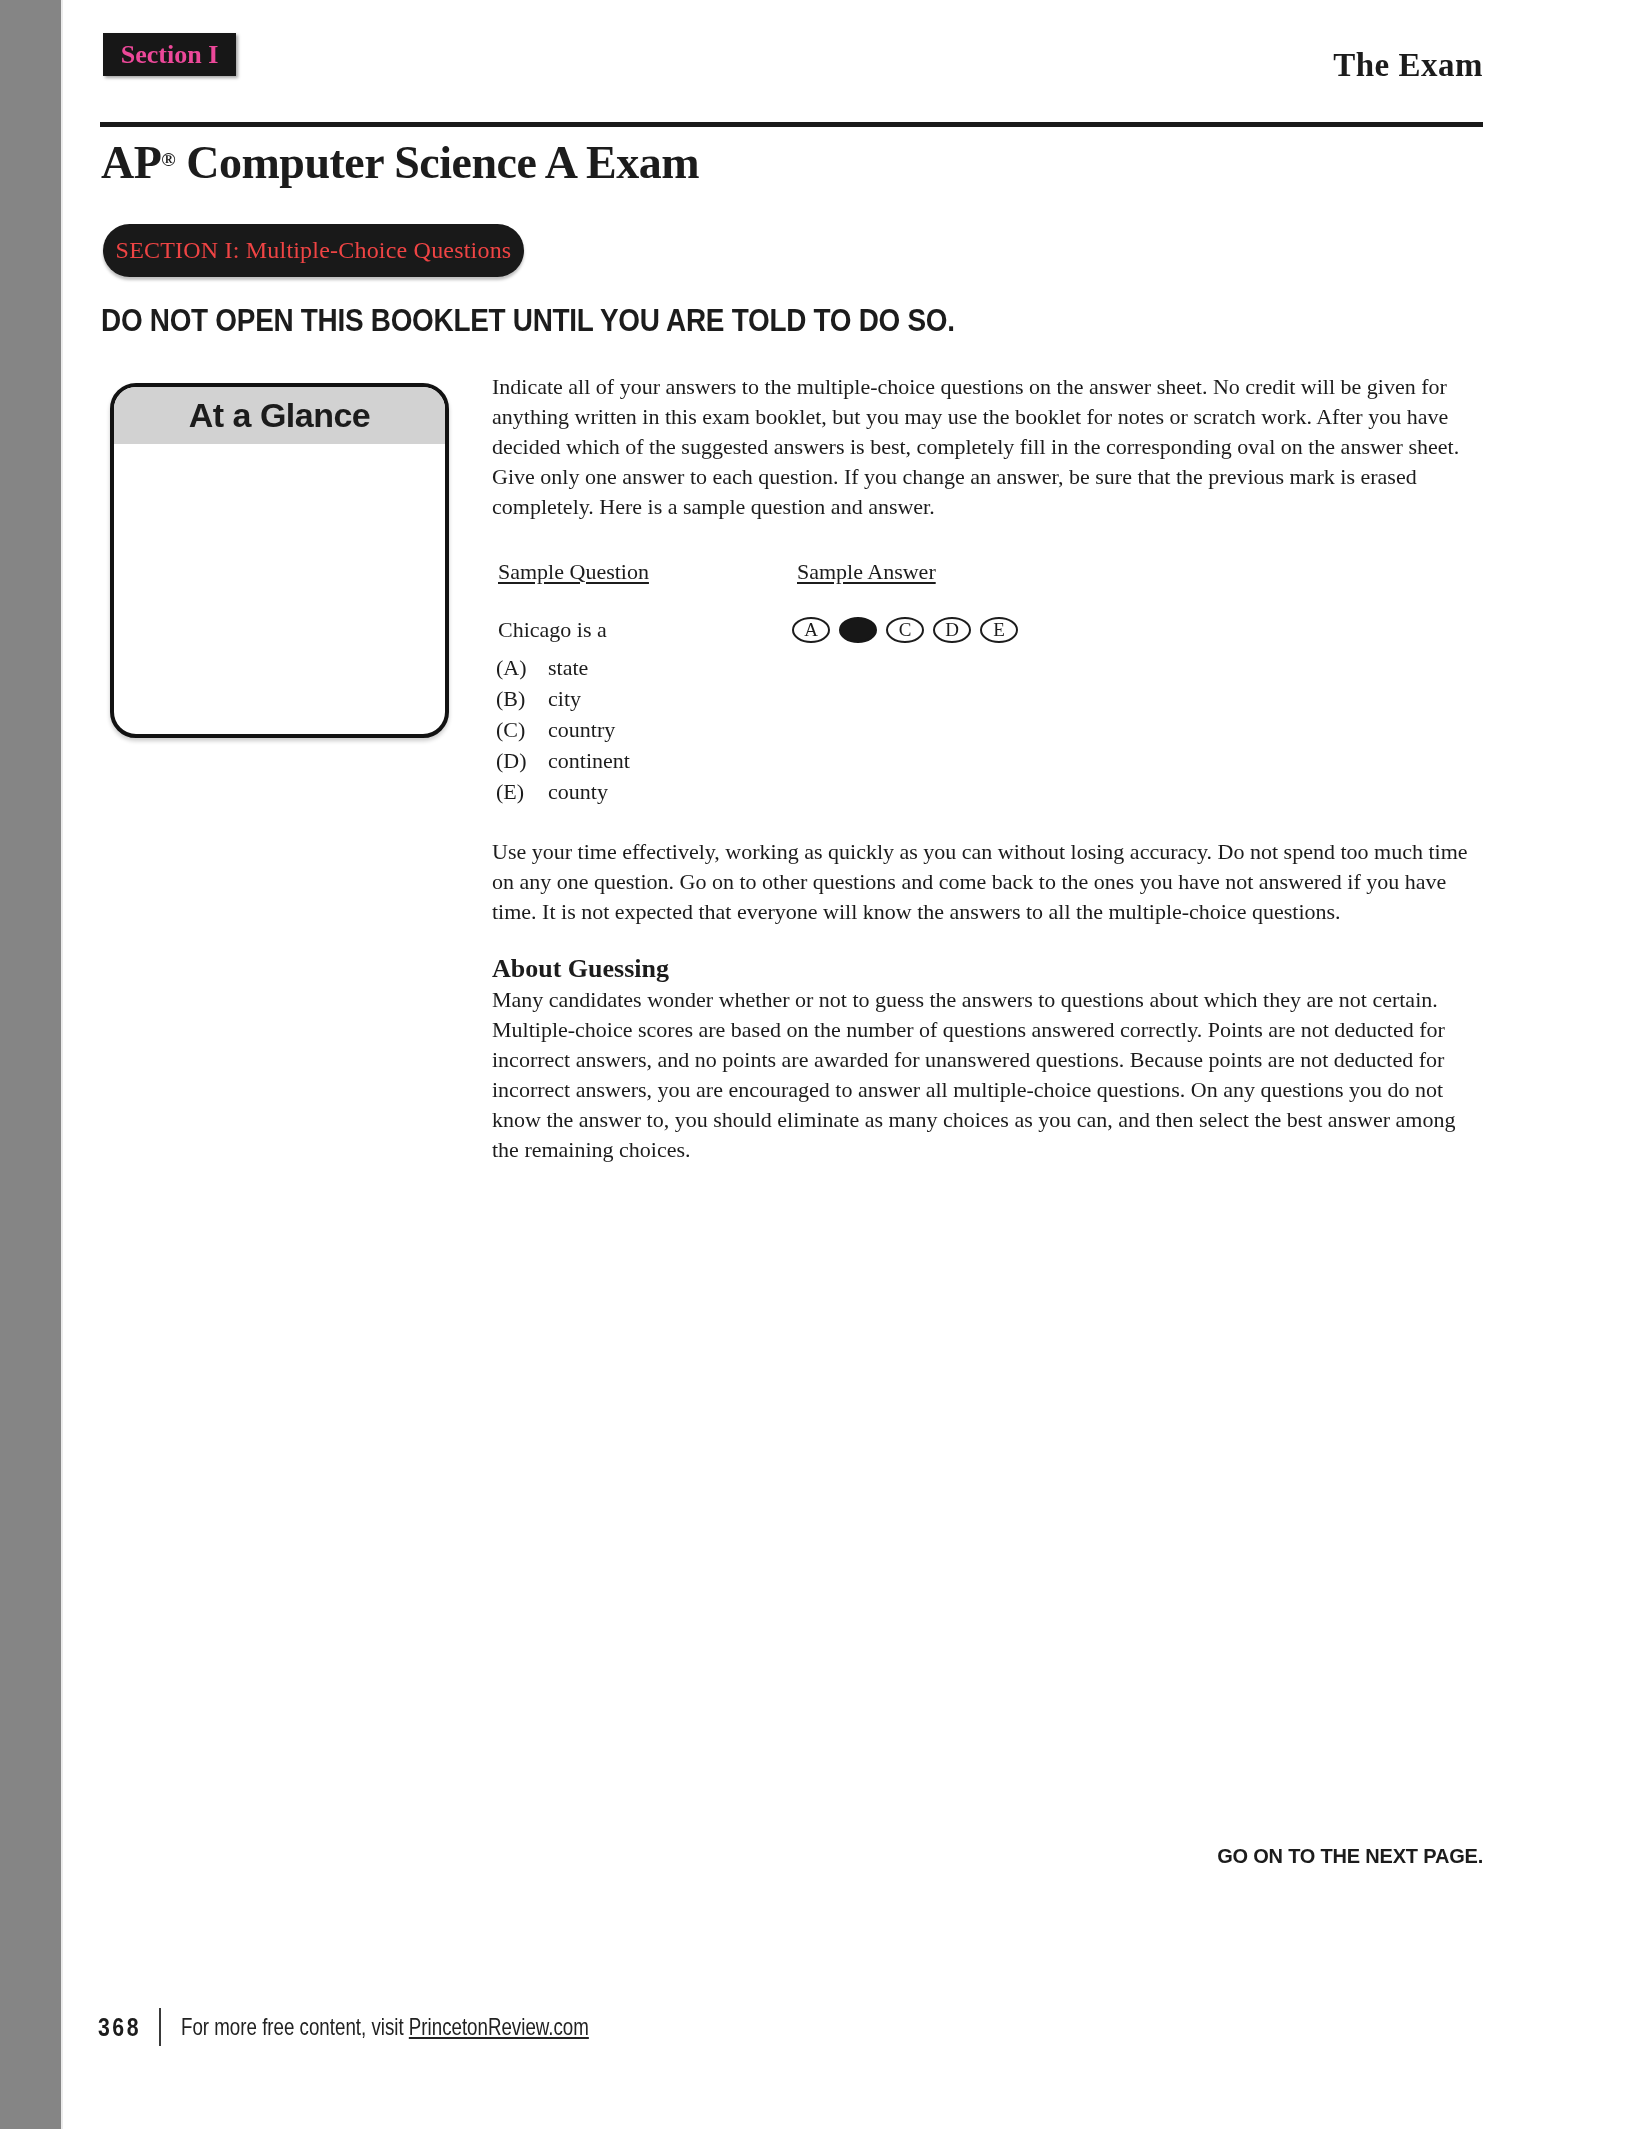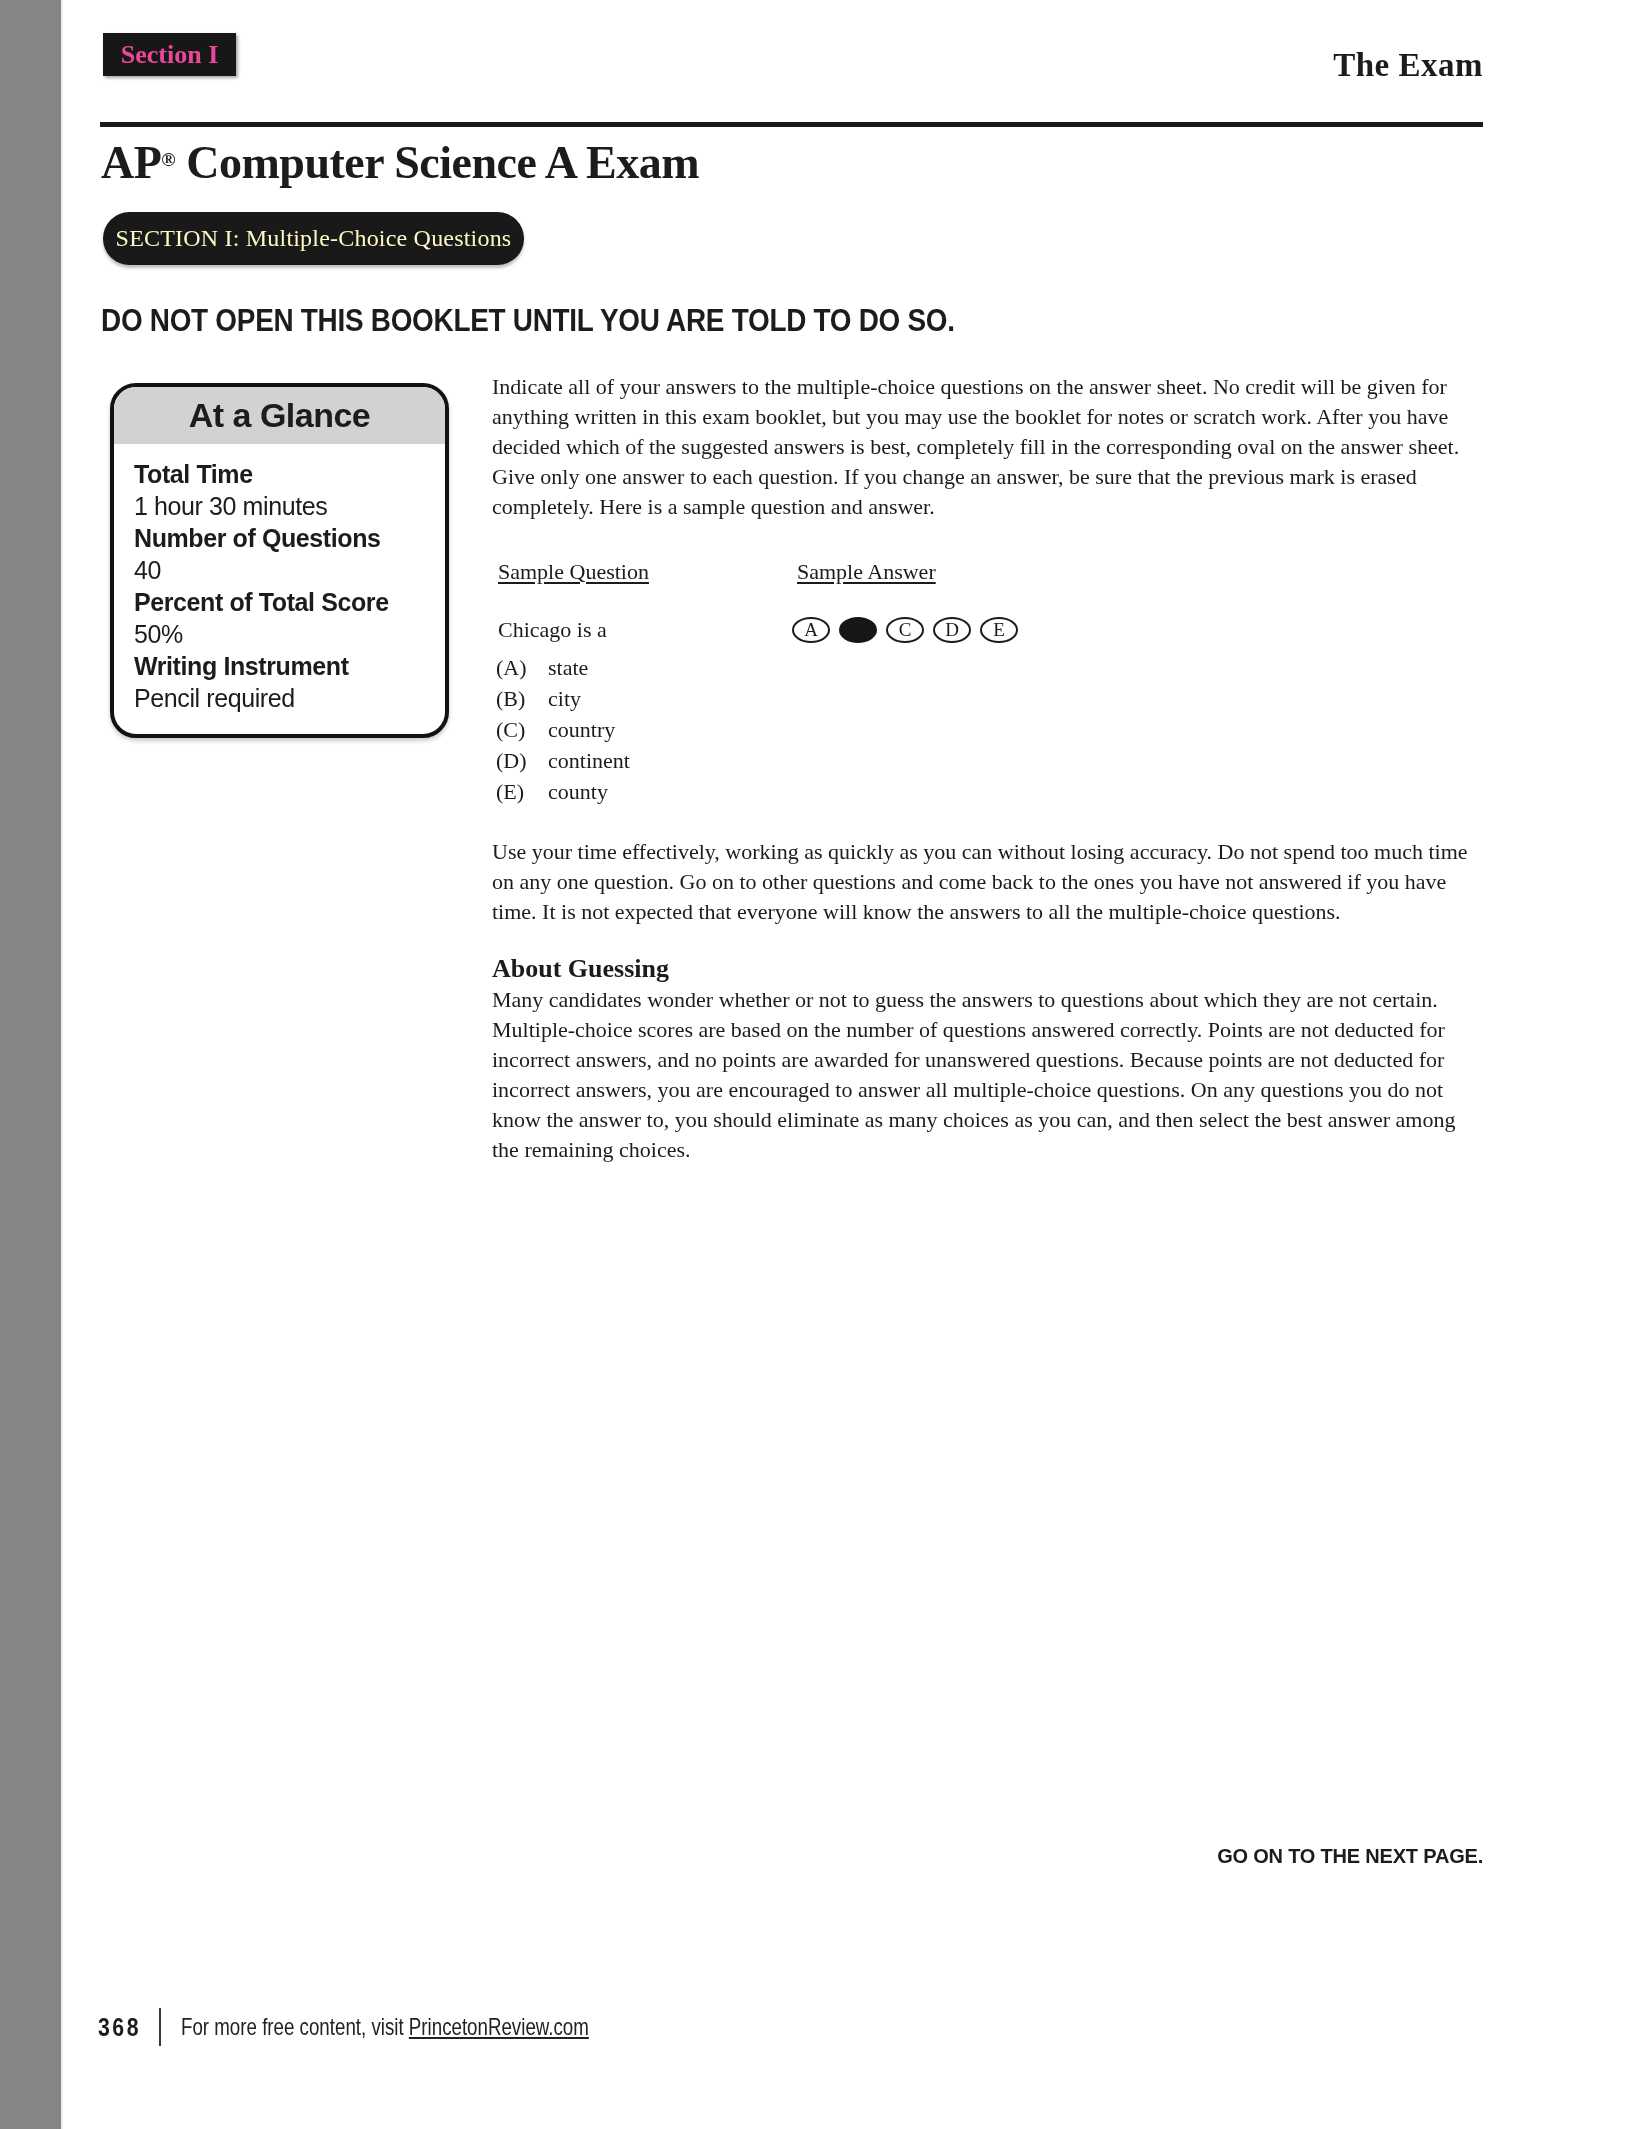--- a/index.html
+++ b/index.html
@@ -14,22 +14,22 @@
     background:#171717; color:#ec4899; display:flex; align-items:center; justify-content:center;
     font-weight:bold; font-size:26px; box-shadow:2px 2px 3px rgba(0,0,0,0.35);
   }
   .the-exam { position:absolute; top:47px; right:157px; font-size:33px; font-weight:bold; letter-spacing:0.5px; }
   .rule { position:absolute; left:100px; top:122px; width:1383px; height:5px; background:#1a1a1a; }
 
   .title { position:absolute; left:101px; top:136px; margin:0; font-size:46px; font-weight:bold; letter-spacing:-0.5px; }
   .title sup { font-size:0.42em; vertical-align:0.6em; }
 
   .pill {
-    position:absolute; left:103px; top:212px; width:421px; height:53px;
-    background:#191919; border-radius:27px; color:#fef9c3;
+    position:absolute; left:103px; top:224px; width:421px; height:53px;
+    background:#191919; border-radius:27px; color:#ef4444;
     display:flex; align-items:center; justify-content:center;
     font-size:24px; letter-spacing:0.2px; box-shadow:0 3px 3px rgba(0,0,0,0.25);
   }
 
   .warning {
     position:absolute; left:101px; top:303px;
     font-family:"Liberation Sans", sans-serif; font-weight:bold; font-size:31px;
     letter-spacing:-0.3px; white-space:nowrap; transform:scaleX(0.9); transform-origin:left center;
   }
 
@@ -93,30 +93,20 @@
   <div class="rule"></div>
 
   <h1 class="title"><span>AP</span><sup>®</sup><span> Computer Science A Exam</span></h1>
 
   <div class="pill">SECTION I: Multiple-Choice Questions</div>
 
   <div class="warning">DO NOT OPEN THIS BOOKLET UNTIL YOU ARE TOLD TO DO SO.</div>
 
   <div class="glance">
     <div class="glance-header">At a Glance</div>
-    <div class="glance-body">
-      <div class="lab">Total Time</div>
-      <div class="val">1 hour 30 minutes</div>
-      <div class="lab">Number of Questions</div>
-      <div class="val">40</div>
-      <div class="lab">Percent of Total Score</div>
-      <div class="val">50%</div>
-      <div class="lab">Writing Instrument</div>
-      <div class="val">Pencil required</div>
-    </div>
   </div>
 
   <div class="main">
     <p class="p2">Indicate all of your answers to the multiple-choice questions on the answer sheet. No credit will be given for anything written in this exam booklet, but you may use the booklet for notes or scratch work. After you have decided which of the suggested answers is best, completely fill in the corresponding oval on the answer sheet. Give only one answer to each question. If you change an answer, be sure that the previous mark is erased completely. Here is a sample question and answer.</p>
 
     <div class="sample">
       <div class="sq">Sample Question</div>
       <div class="sa">Sample Answer</div>
       <div class="stem">Chicago is a</div>
       <div class="ovals">

